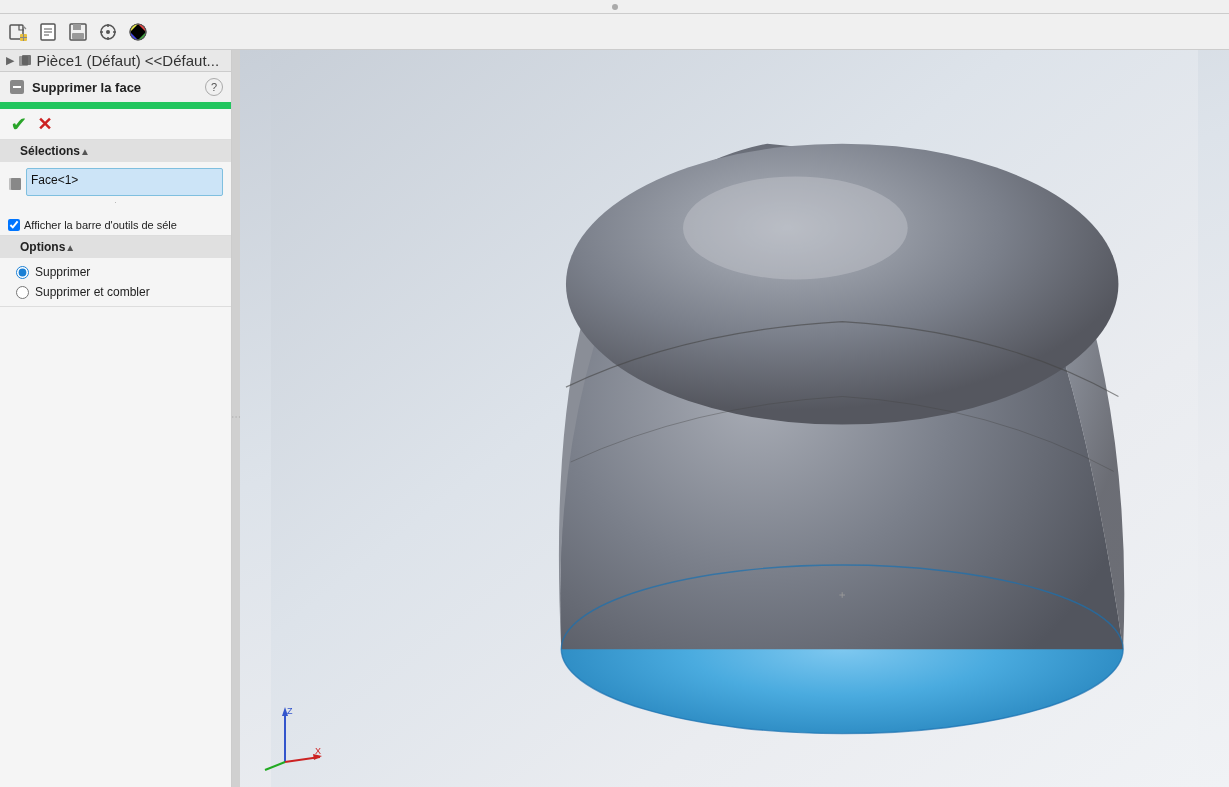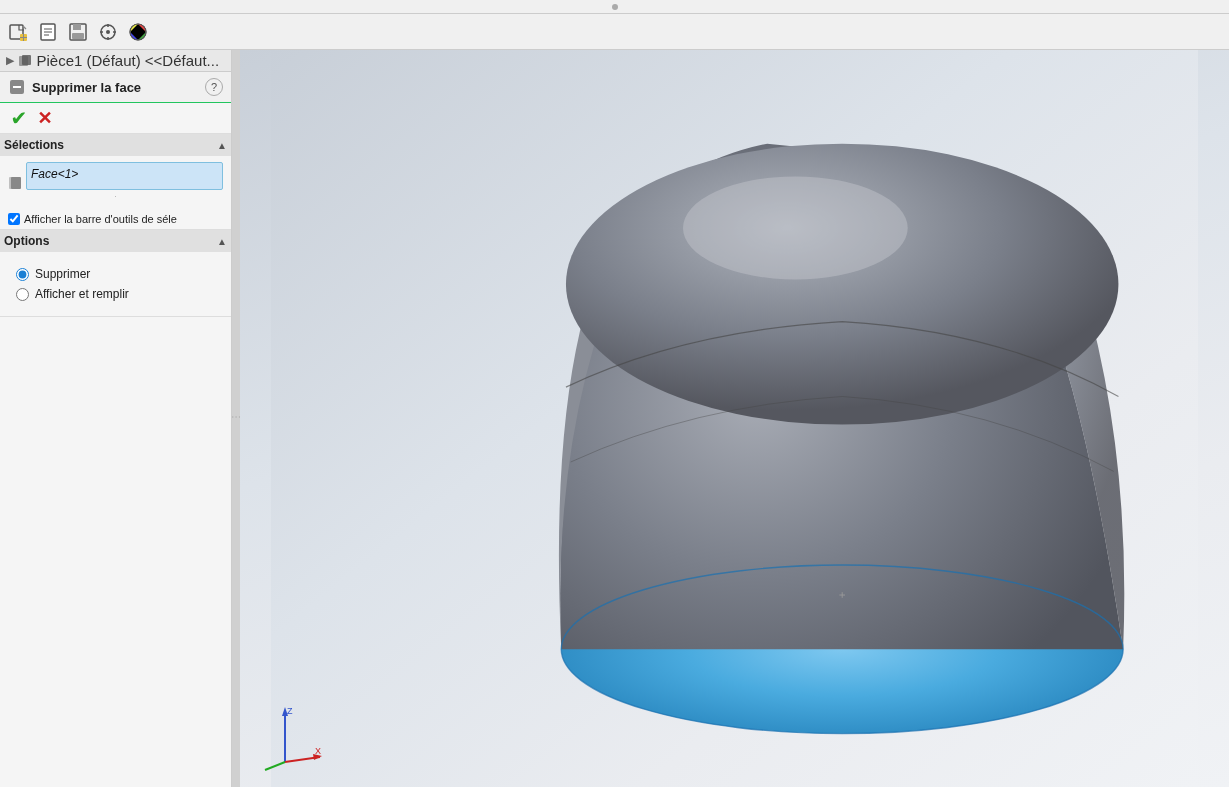--- a/index.html
+++ b/index.html
@@ -66,21 +66,21 @@
       gap: 4px;
     }
 
     
     .panel-header {
       display: flex;
       align-items: center;
       justify-content: space-between;
       padding: 6px 8px;
       background: #f0f0f0;
-      border-bottom: 1px solid #22c55e;
+      border-bottom: 7px solid #22c55e;
     }
     .panel-title-row {
       display: flex;
       align-items: center;
       gap: 6px;
       font-weight: bold;
       font-size: 13px;
       color: #222;
     }
 
@@ -108,22 +108,22 @@
       font-weight: bold;
     }
 
     
     .section {
       border-bottom: 1px solid #ddd;
     }
     .section-header {
       display: flex;
       align-items: center;
-      justify-content: space-between;
-      padding: 4px 4px;
+      justify-content: flex-start;
+      padding: 4px 20px;
       background: #e0e0e0;
       cursor: pointer;
       user-select: none;
     }
     .section-title {
       font-weight: bold;
       font-size: 12px;
       color: #222;
     }
     .section-chevron {
@@ -321,21 +321,21 @@
         <span style="color:#cc2222;font-size:18px;font-weight:bold;">✕</span>
       </div>
     </div>
 
     <div class="section">
       <div class="section-header">
         <span class="section-title">Sélections</span>
         <span class="section-chevron">▲</span>
       </div>
       <div class="section-content">
-        <div style="display:flex;align-items:flex-end;gap:4px;font-style:italic;">
+        <div style="display:flex;align-items:center;gap:4px;">
           <svg width="14" height="14" viewBox="0 0 14 14" style="margin-top:3px;flex-shrink:0;">
             <rect x="1" y="1" width="10" height="12" rx="1" fill="#aaa" opacity="0.7"></rect>
             <rect x="3" y="1" width="10" height="12" rx="1" fill="#888"></rect>
           </svg>
           <div class="selection-list" style="flex:1;">
             <span class="selection-text">Face&lt;1&gt;</span>
           </div>
         </div>
         <div class="scroll-indicator">
           <span>·</span>
@@ -345,28 +345,28 @@
         <input type="checkbox" checked="" style="">
         <span>Afficher la barre d'outils de séle</span>
       </div>
     </div>
 
     <div class="section">
       <div class="section-header">
         <span class="section-title">Options</span>
         <span class="section-chevron">▲</span>
       </div>
-      <div class="section-content" style="padding:12px 4px;">
+      <div class="section-content" style="padding:4px 4px;">
         <div class="radio-row">
           <input type="radio" name="delete-option" checked="" style="">
           <span>Supprimer</span>
         </div>
         <div class="radio-row">
           <input type="radio" name="delete-option" style="">
-          <span>Afficher et remplir</span>
+          <span>Supprimer et combler</span>
         </div>
       </div>
     </div>
 
   </div>
 
   <div class="resize-handle">
     <span style="writing-mode:vertical-rl;letter-spacing:3px;color:#aaa;">⋮</span>
   </div>
 

